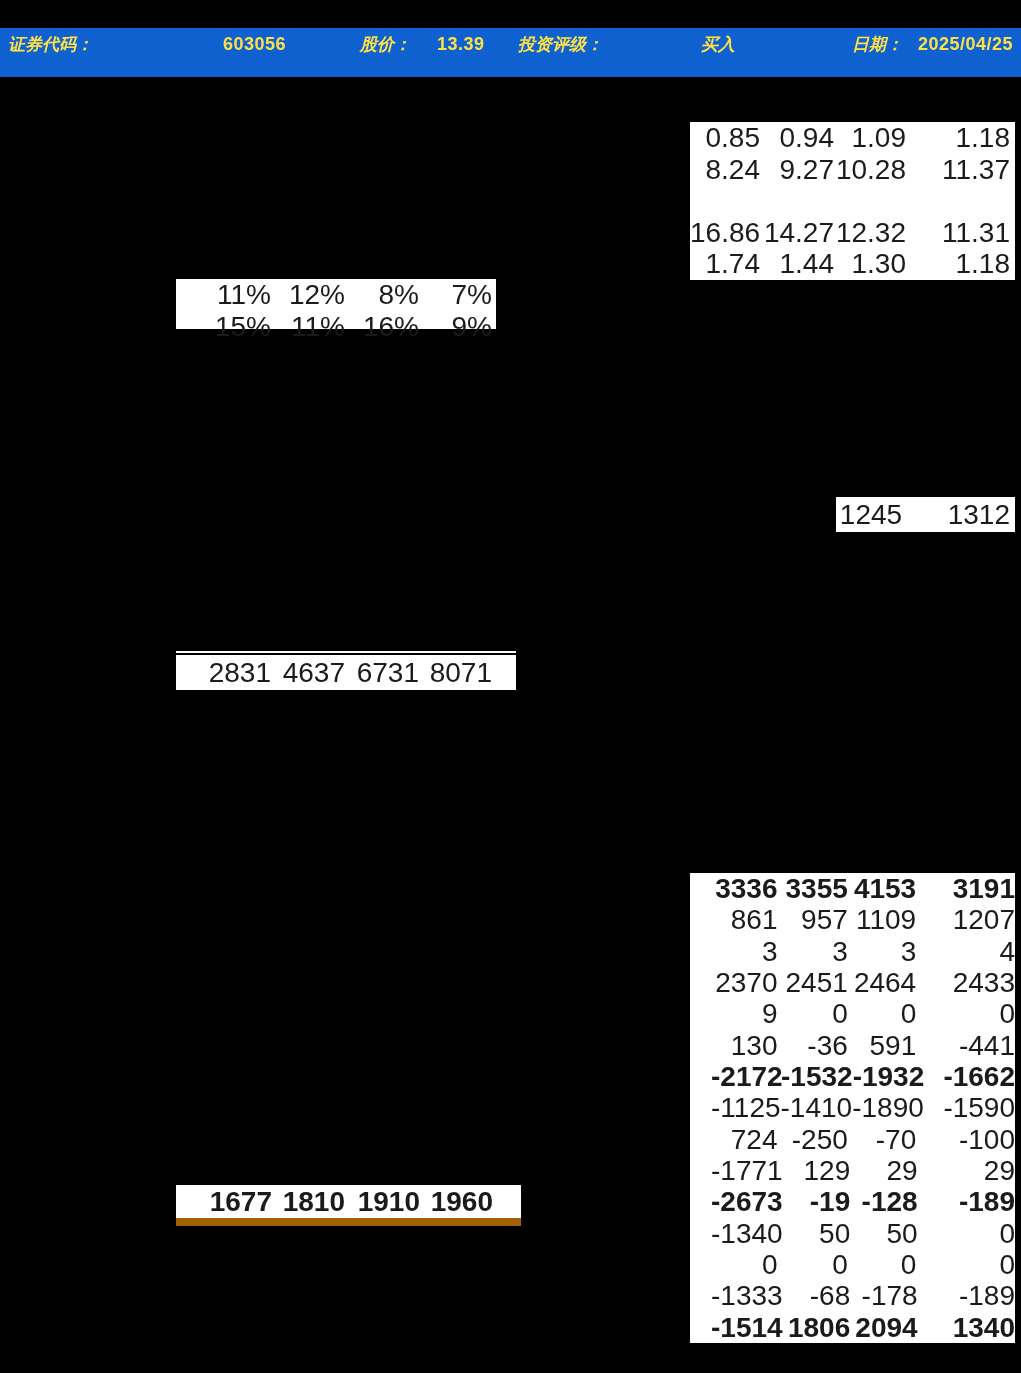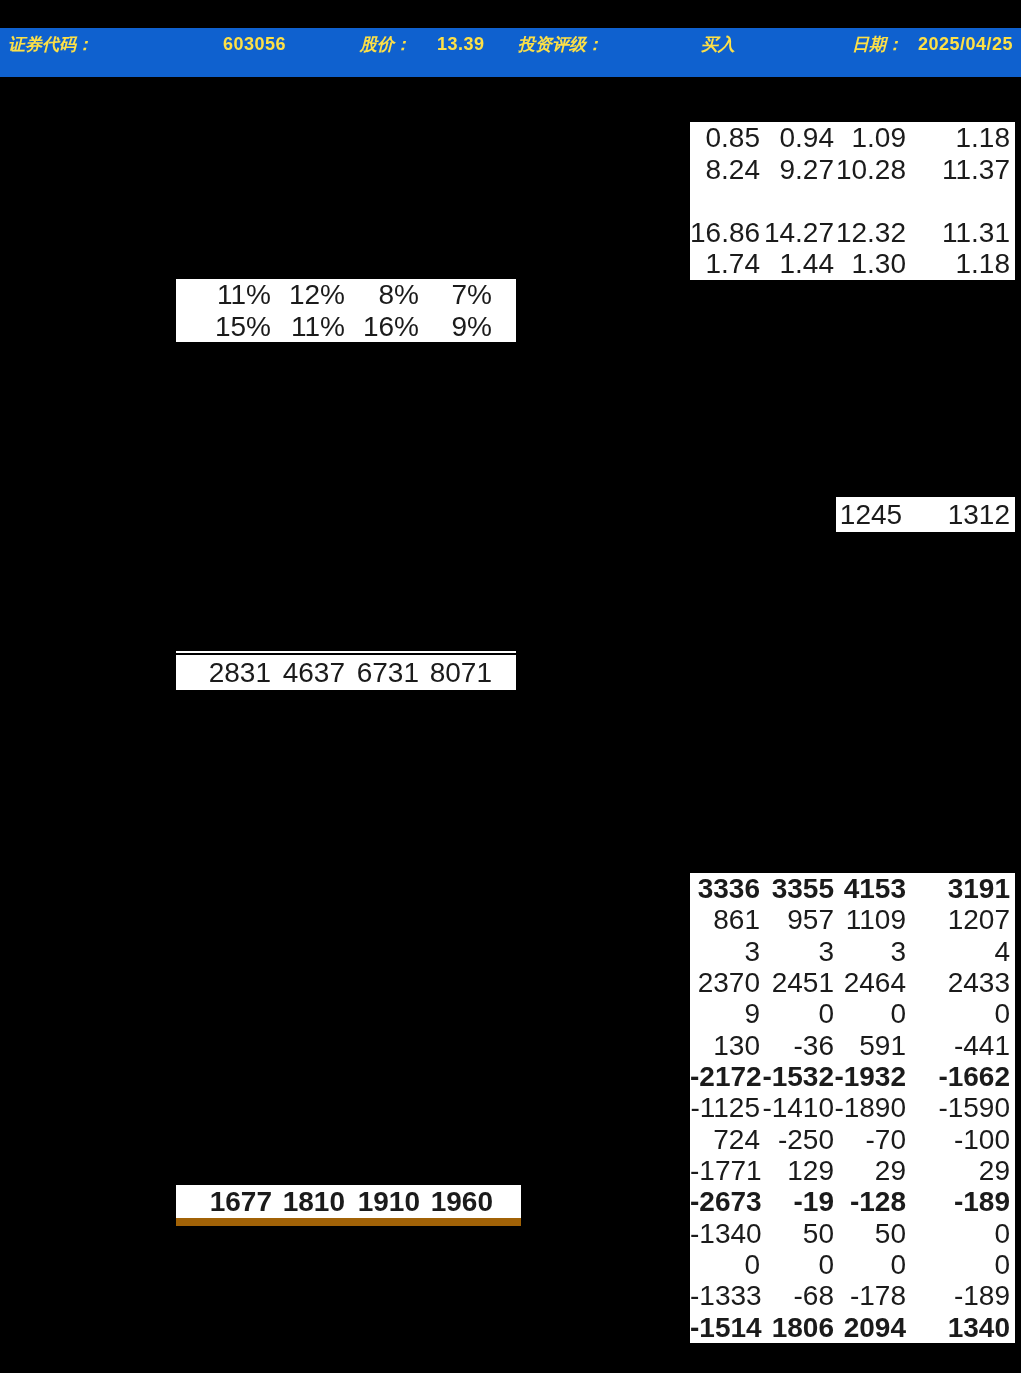--- a/index.html
+++ b/index.html
@@ -18,25 +18,25 @@
   
   .frag{position:absolute;background:#ffffff;color:#1b1b1b;font-size:28px;}
   .row{display:flex;}
   .cell{text-align:right;white-space:nowrap;}
   .bold{font-weight:bold;}
   
   #t-top-right{left:690px;top:122px;width:325px;height:158px;}
   #t-top-right .row{height:31.6px;line-height:31.6px;}
   
   #t-bottom-right{left:690px;top:873px;width:325px;height:470px;}
-  #t-bottom-right .row{height:31.333px;line-height:31.333px;}
+  #t-bottom-right .row{height:31.333px;line-height:31.333px;margin-left:21px;}
   
   .r1{width:70px}.r2{width:74px}.r3{width:72px}.r4{width:104px}
   
-  #t-percent{left:176px;top:279px;width:316px;height:63px;padding-right:24px;}
+  #t-percent{left:176px;top:279px;width:316px;height:50px;padding-right:4px;}
   #t-percent .row{height:31.5px;line-height:31.5px;}
   .l1{width:95px}.l2{width:74px}.l3{width:74px}.l4{width:73px}
   
   #t-pair{left:836px;top:497px;width:174px;height:35px;padding-right:5px;}
   #t-pair .row{height:35px;line-height:35px;gap:12px;}
   .p1{width:71px}.p2{width:103px}
   
   #t-leftstrip{left:176px;top:651px;width:316px;height:39px;padding-right:24px;}
   #t-leftstrip .topline{position:absolute;left:0;top:2px;width:100%;height:2px;background:#000;}
   #t-leftstrip .row{margin-top:6px;height:31px;line-height:31px;}

